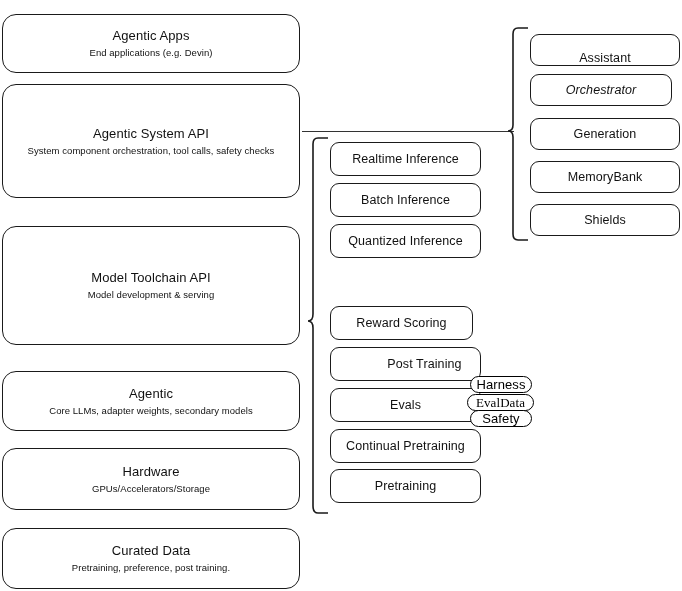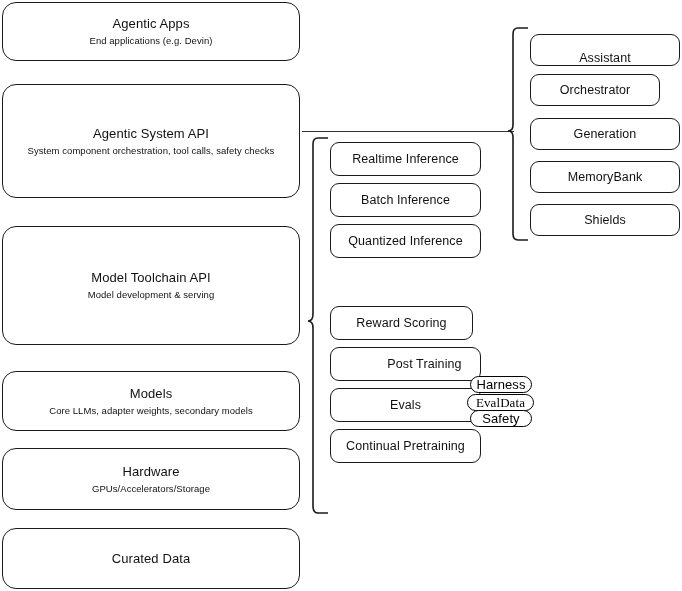--- a/index.html
+++ b/index.html
@@ -78,47 +78,48 @@
     z-index: 3;
     pointer-events: none;
   }
   .brace svg { display: block; }
 </style>
 </head>
 <body>
 
 <div id="canvas">
 
-  <div class="stack-box" style="left:2px; top:2px; width:298px; height:59px;">
+  <div class="stack-box" style="left:2px; top:14px; width:298px; height:59px;">
     <div class="stack-title">Agentic Apps</div>
     <div class="stack-sub">End applications (e.g. Devin)</div>
   </div>
 
   <div class="stack-box" style="left:2px; top:84px; width:298px; height:114px;">
     <div class="stack-title">Agentic System API</div>
     <div class="stack-sub">System component orchestration, tool calls, safety checks</div>
   </div>
 
   <div class="stack-box" style="left:2px; top:226px; width:298px; height:119px;">
     <div class="stack-title">Model Toolchain API</div>
     <div class="stack-sub">Model development &amp; serving</div>
   </div>
 
   <div class="stack-box" style="left:2px; top:371px; width:298px; height:60px;">
-    <div class="stack-title">Models</div>
+    <div class="stack-title">Agentic</div>
     <div class="stack-sub">Core LLMs, adapter weights, secondary models</div>
   </div>
 
   <div class="stack-box" style="left:2px; top:448px; width:298px; height:62px;">
     <div class="stack-title">Hardware</div>
     <div class="stack-sub">GPUs/Accelerators/Storage</div>
   </div>
 
   <div class="stack-box" style="left:2px; top:528px; width:298px; height:61px;">
     <div class="stack-title">Curated Data</div>
+    <div class="stack-sub">Pretraining, preference, post training.</div>
   </div>
 
   <div class="connector-line" style="left:302px; top:131px; width:212px;"></div>
 
   <div class="brace" style="left:506px; top:26px; width:24px; height:216px;">
     <svg width="24" height="216" viewBox="0 0 24 216">
       <path d="M 22 2 L 12 2 Q 7 2 7 8 L 7 99 Q 7 105 2 105 Q 7 105 7 111 L 7 208 Q 7 214 12 214 L 22 214" fill="none" stroke="#1a1a1a" stroke-width="1.6"></path>
     </svg>
   </div>
 
@@ -142,35 +143,38 @@
   </div>
   <div class="pill-box" style="left:330px; top:347px; width:151px; height:34px;padding-left:38px;">
     <span>Post Training</span>
   </div>
   <div class="pill-box" style="left:330px; top:388px; width:151px; height:34px;">
     <span>Evals</span>
   </div>
   <div class="pill-box" style="left:330px; top:429px; width:151px; height:34px;">
     <span>Continual Pretraining</span>
   </div>
+  <div class="pill-box" style="left:330px; top:469px; width:151px; height:34px;">
+    <span>Pretraining</span>
+  </div>
 
   <div class="tag-pill" style="left:470px; top:376px; width:62px; height:17px;">
     <span>Harness</span>
   </div>
   <div class="tag-pill" style="left:467px; top:394px; width:67px; height:17px;font-family:Liberation Serif, serif;">
     <span>EvalData</span>
   </div>
   <div class="tag-pill" style="left:470px; top:410px; width:62px; height:17px;">
     <span>Safety</span>
   </div>
 
   <div class="pill-box" style="left:530px; top:34px; width:150px; height:32px;align-items:flex-end;">
     <span>Assistant</span>
   </div>
-  <div class="pill-box" style="left:530px; top:74px; width:130px; height:32px;">
+  <div class="pill-box" style="left:530px; top:74px; width:142px; height:32px;font-style:italic;">
     <span>Orchestrator</span>
   </div>
   <div class="pill-box" style="left:530px; top:118px; width:150px; height:32px;">
     <span>Generation</span>
   </div>
   <div class="pill-box" style="left:530px; top:161px; width:150px; height:32px;">
     <span>MemoryBank</span>
   </div>
   <div class="pill-box" style="left:530px; top:204px; width:150px; height:32px;">
     <span>Shields</span>

